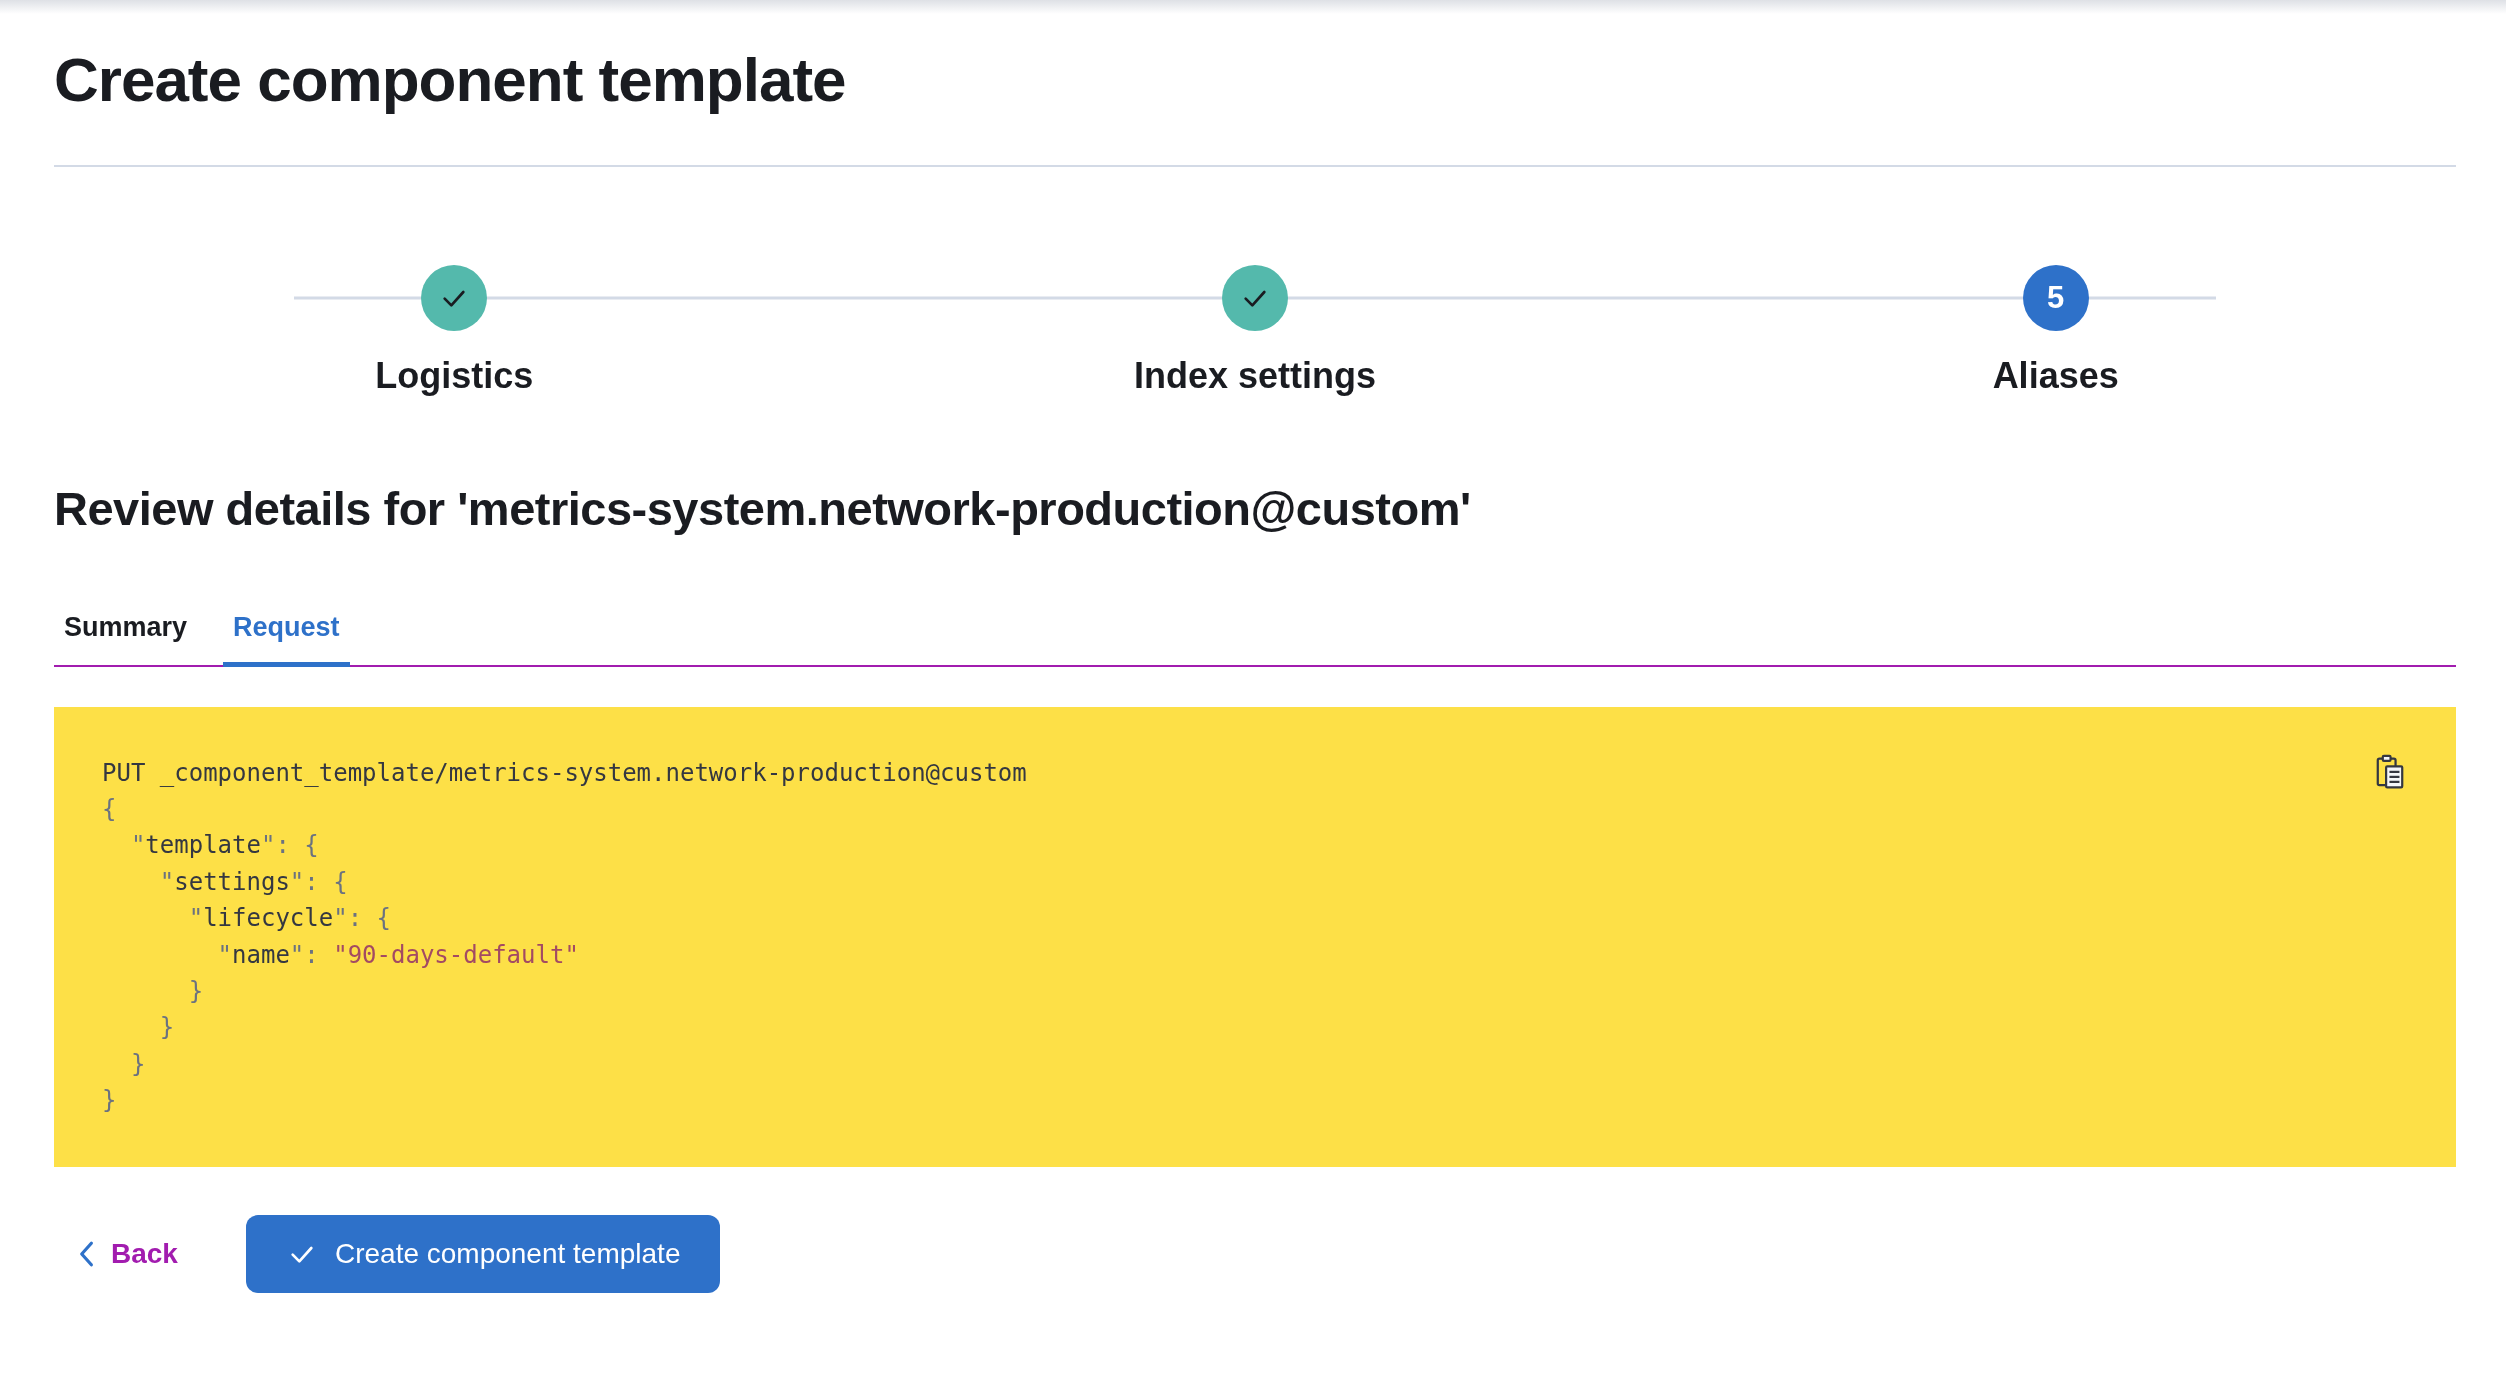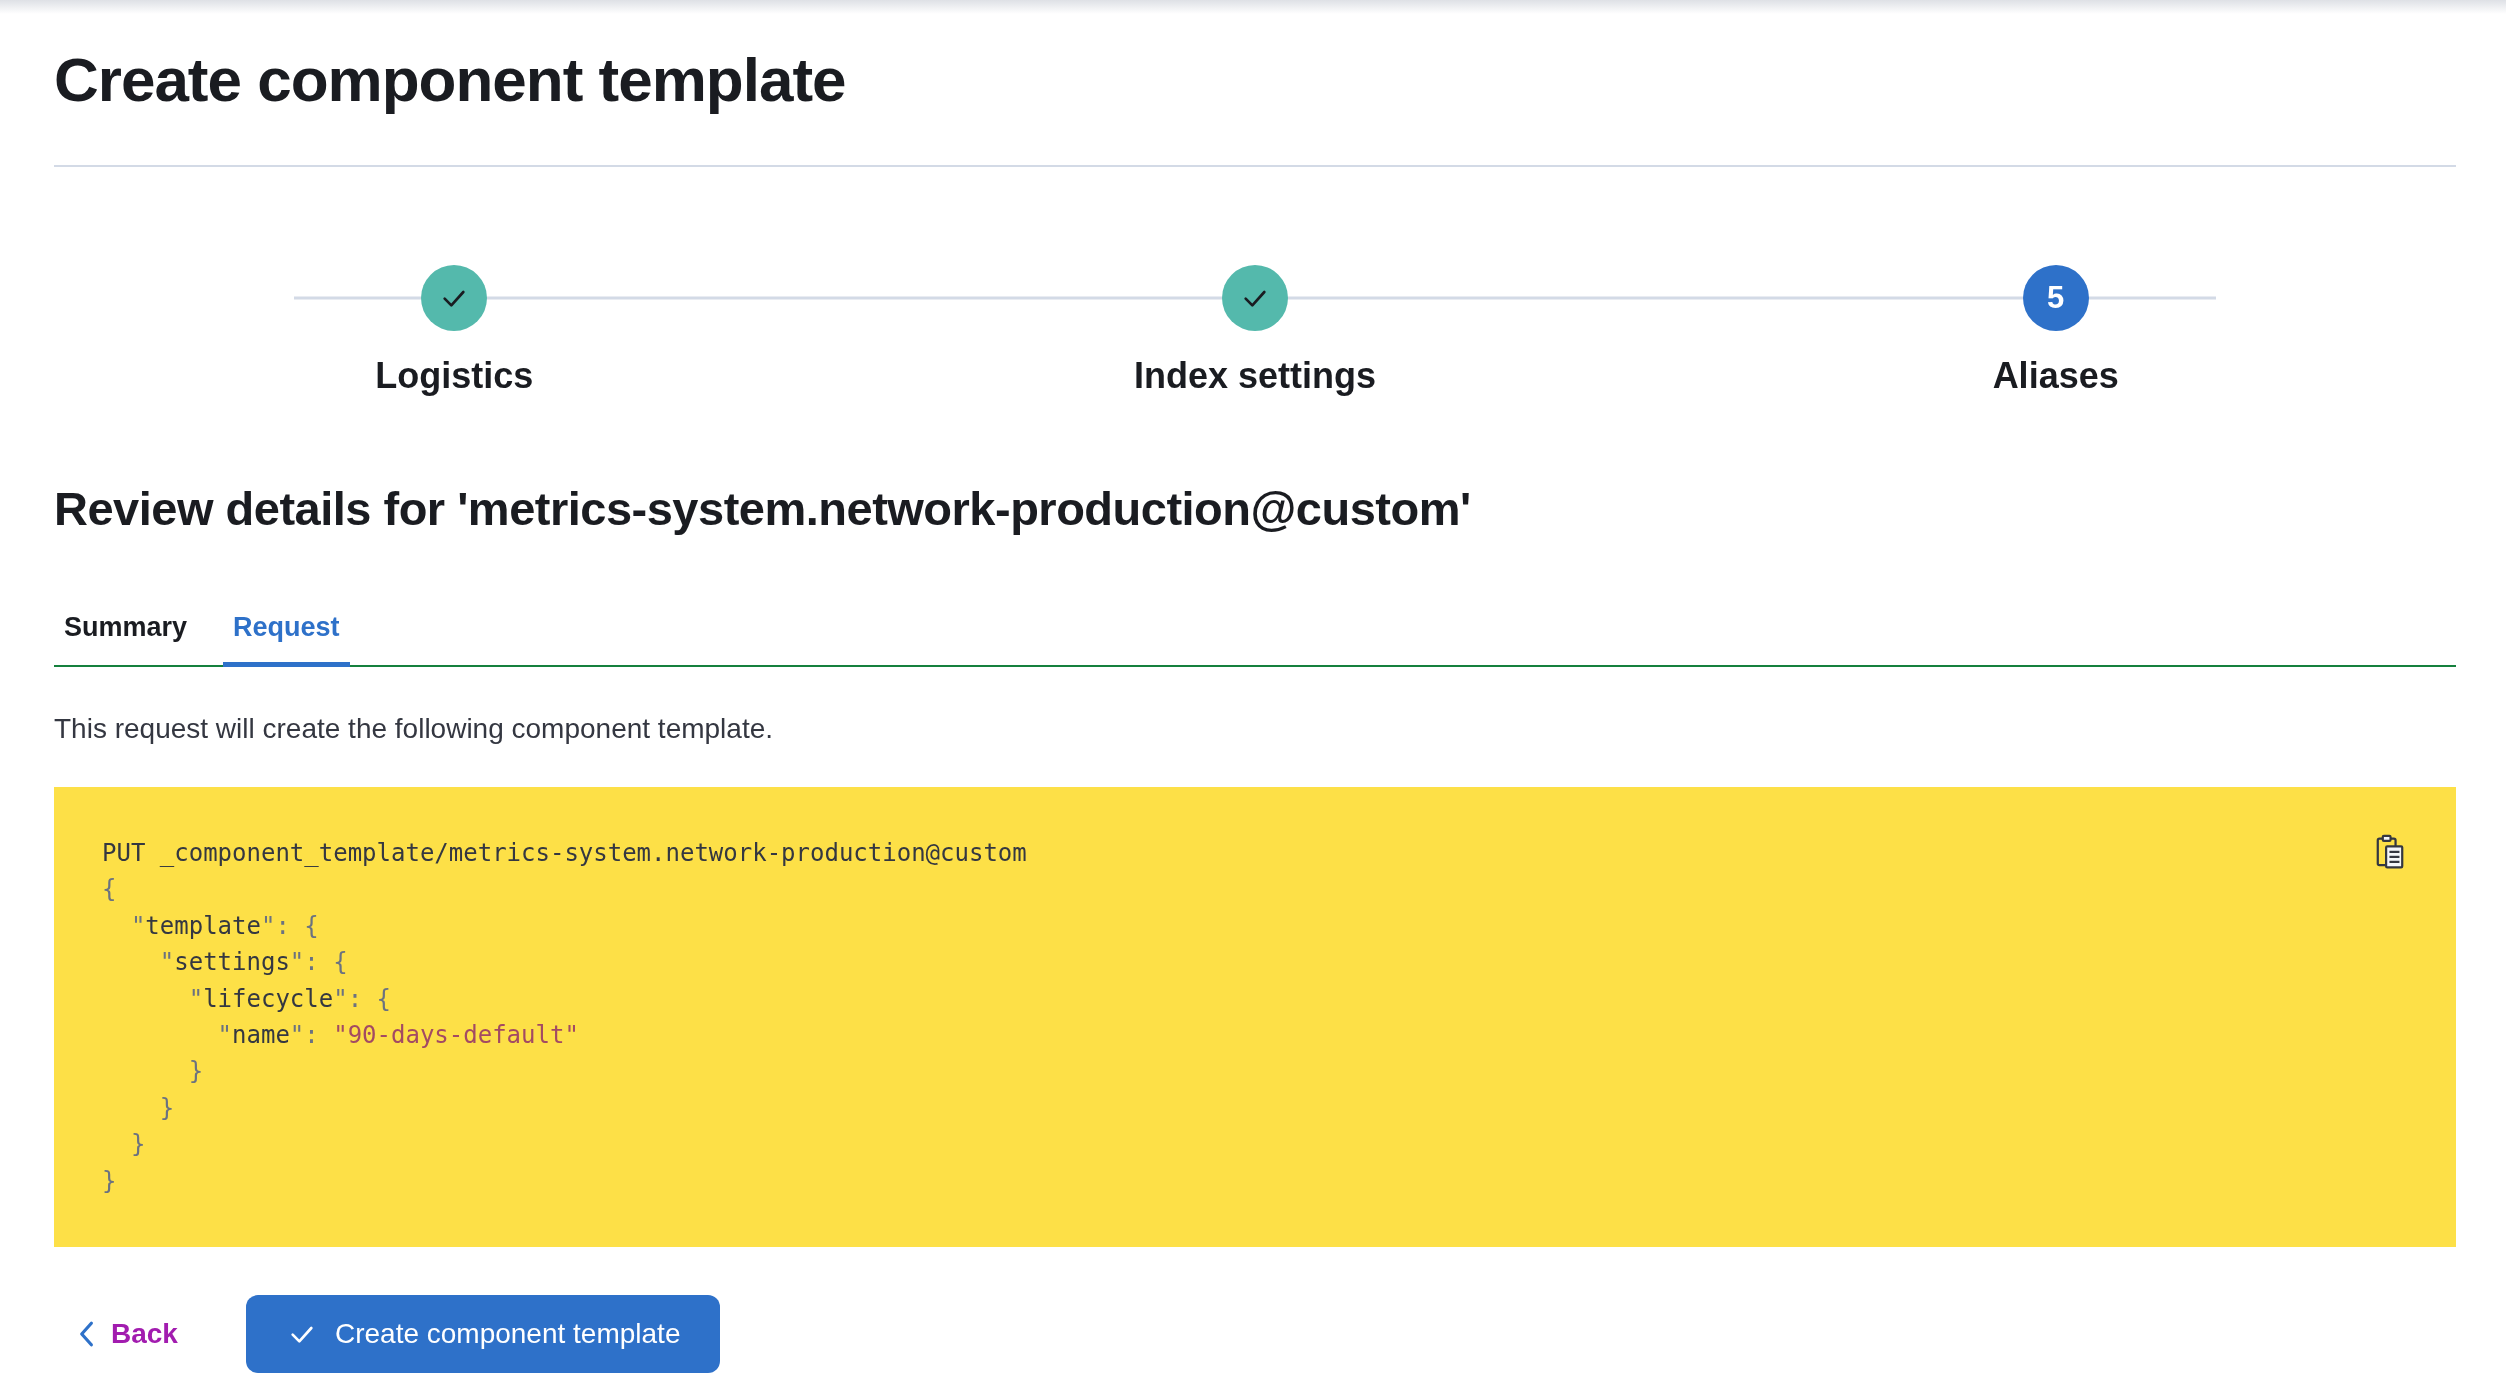--- a/index.html
+++ b/index.html
@@ -52,21 +52,21 @@
   .check-icon-svg { width: 32px; height: 32px; }
 
   
   .review-heading {
     margin: 84px 0 0 0;
     font-size: 47px; font-weight: 700; letter-spacing: -0.5px;
     color: #1a1c21; line-height: 1.2;
   }
 
   
-  .tabs { display: flex; gap: 26px; margin-top: 74px; border-bottom: 2px solid #15803d; }
+  .tabs { display: flex; gap: 26px; margin-top: 74px; border-bottom: 2px solid #a21caf; }
   .tab {
     padding: 0 10px 22px 10px;
     font-size: 27px; font-weight: 700; color: #1a1c21;
     position: relative; cursor: pointer;
   }
   .tab.active { color: #2e71c9; }
   .tab.active::after {
     content: ""; position: absolute; left: 0; right: 0; bottom: -2px; height: 5px;
     background: #2e71c9;
   }
@@ -154,21 +154,20 @@
     </div>
   </div>
 
   <h2 class="review-heading">Review details for 'metrics-system.network-production@custom'</h2>
 
   <div class="tabs">
     <div class="tab">Summary</div>
     <div class="tab active">Request</div>
   </div>
 
-  <p class="description">This request will create the following component template.</p>
 
   <div class="code-block">
     <pre class="code-content"><div class="code-line"><span class="t-plain">PUT _component_template/metrics-system.network-production@custom</span></div><div class="code-line"><span class="t-punct">{</span></div><div class="code-line"><span class="t-punct">  "</span><span class="t-key">template</span><span class="t-punct">": {</span></div><div class="code-line"><span class="t-punct">    "</span><span class="t-key">settings</span><span class="t-punct">": {</span></div><div class="code-line"><span class="t-punct">      "</span><span class="t-key">lifecycle</span><span class="t-punct">": {</span></div><div class="code-line"><span class="t-punct">        "</span><span class="t-key">name</span><span class="t-punct">": </span><span class="t-str">"90-days-default"</span></div><div class="code-line"><span class="t-punct">      }</span></div><div class="code-line"><span class="t-punct">    }</span></div><div class="code-line"><span class="t-punct">  }</span></div><div class="code-line"><span class="t-punct">}</span></div></pre>
     <button class="copy-button">
       <svg width="36" height="40" viewBox="0 0 32 36" fill="none">
         <rect x="5" y="5" width="16" height="24" rx="1.5" stroke="#343741" stroke-width="2"></rect>
         <rect x="9.5" y="2.5" width="7" height="4.5" rx="1" fill="#f5f7fa" stroke="#343741" stroke-width="2"></rect>
         <rect x="12.5" y="12" width="14.5" height="19" rx="1" fill="#f5f7fa" stroke="#343741" stroke-width="2"></rect>
         <line x1="15.5" y1="17" x2="24.5" y2="17" stroke="#343741" stroke-width="2"></line>
         <line x1="15.5" y1="21.5" x2="24.5" y2="21.5" stroke="#343741" stroke-width="2"></line>

